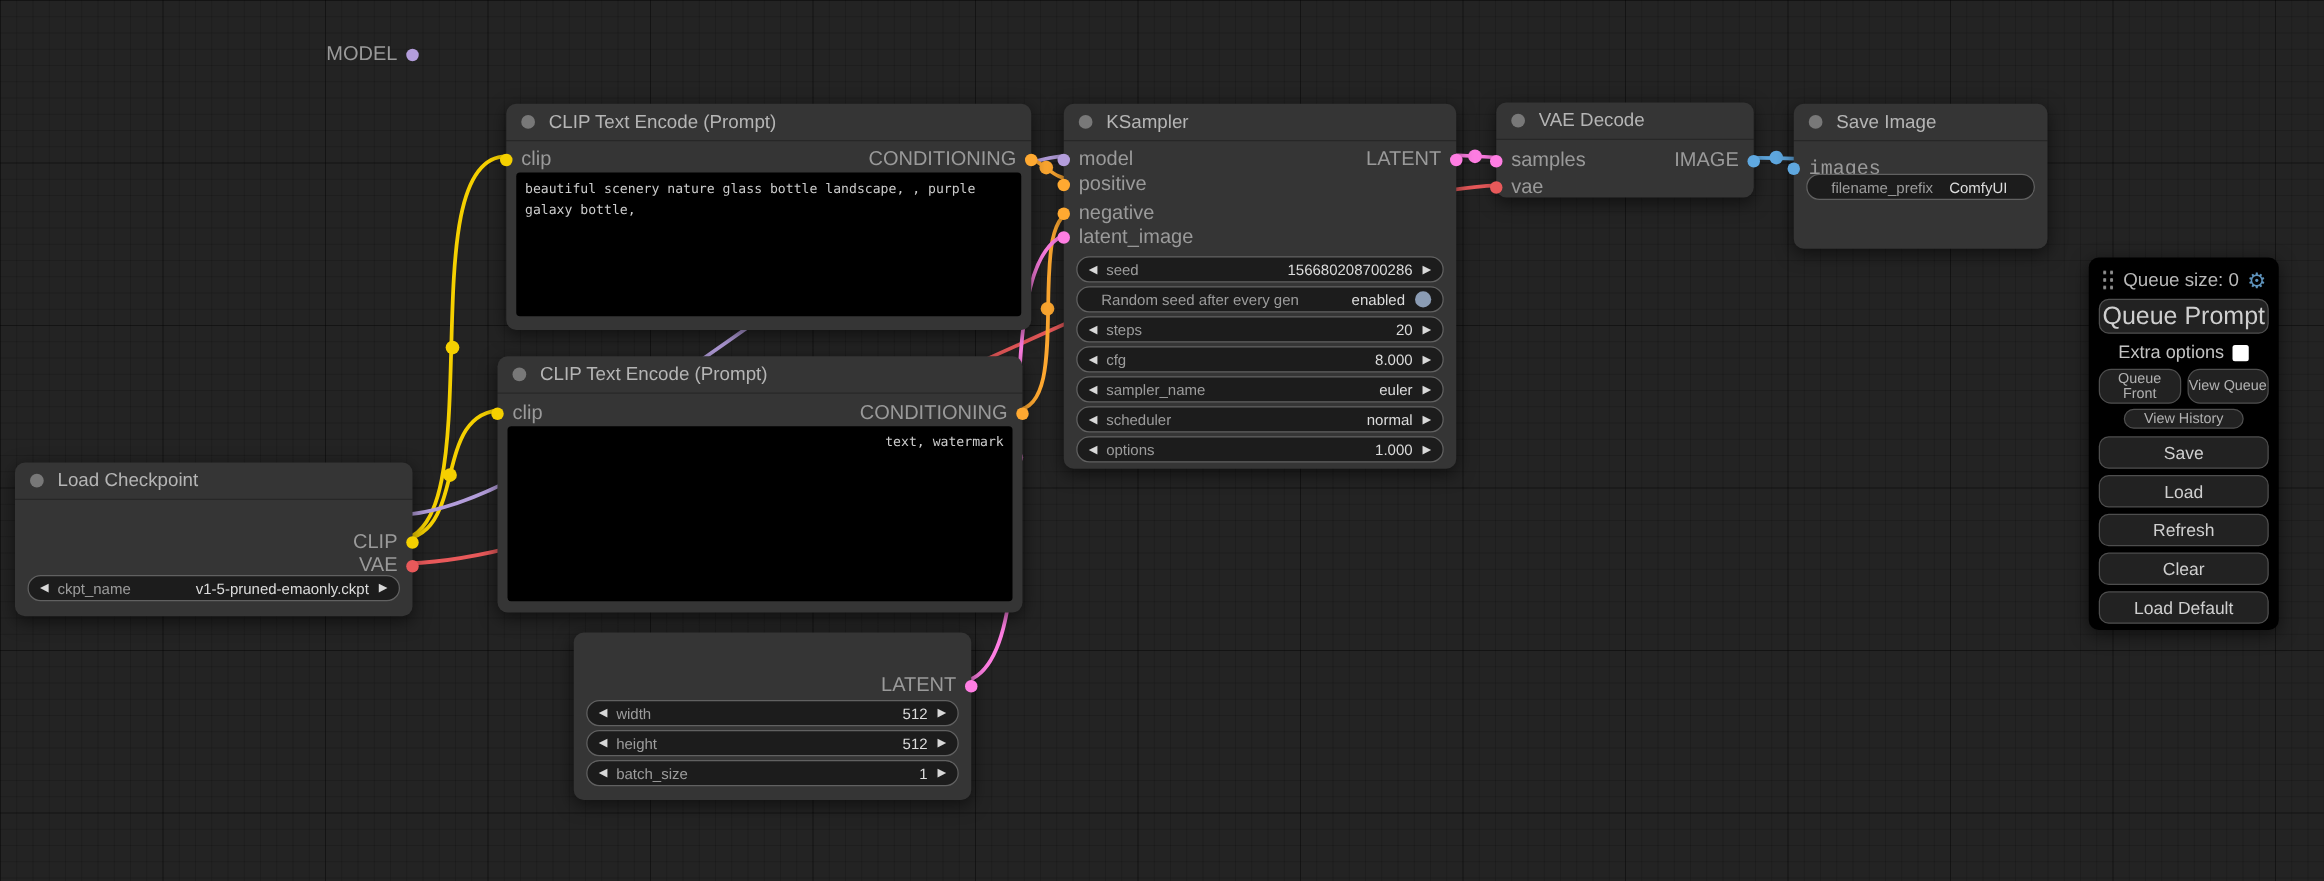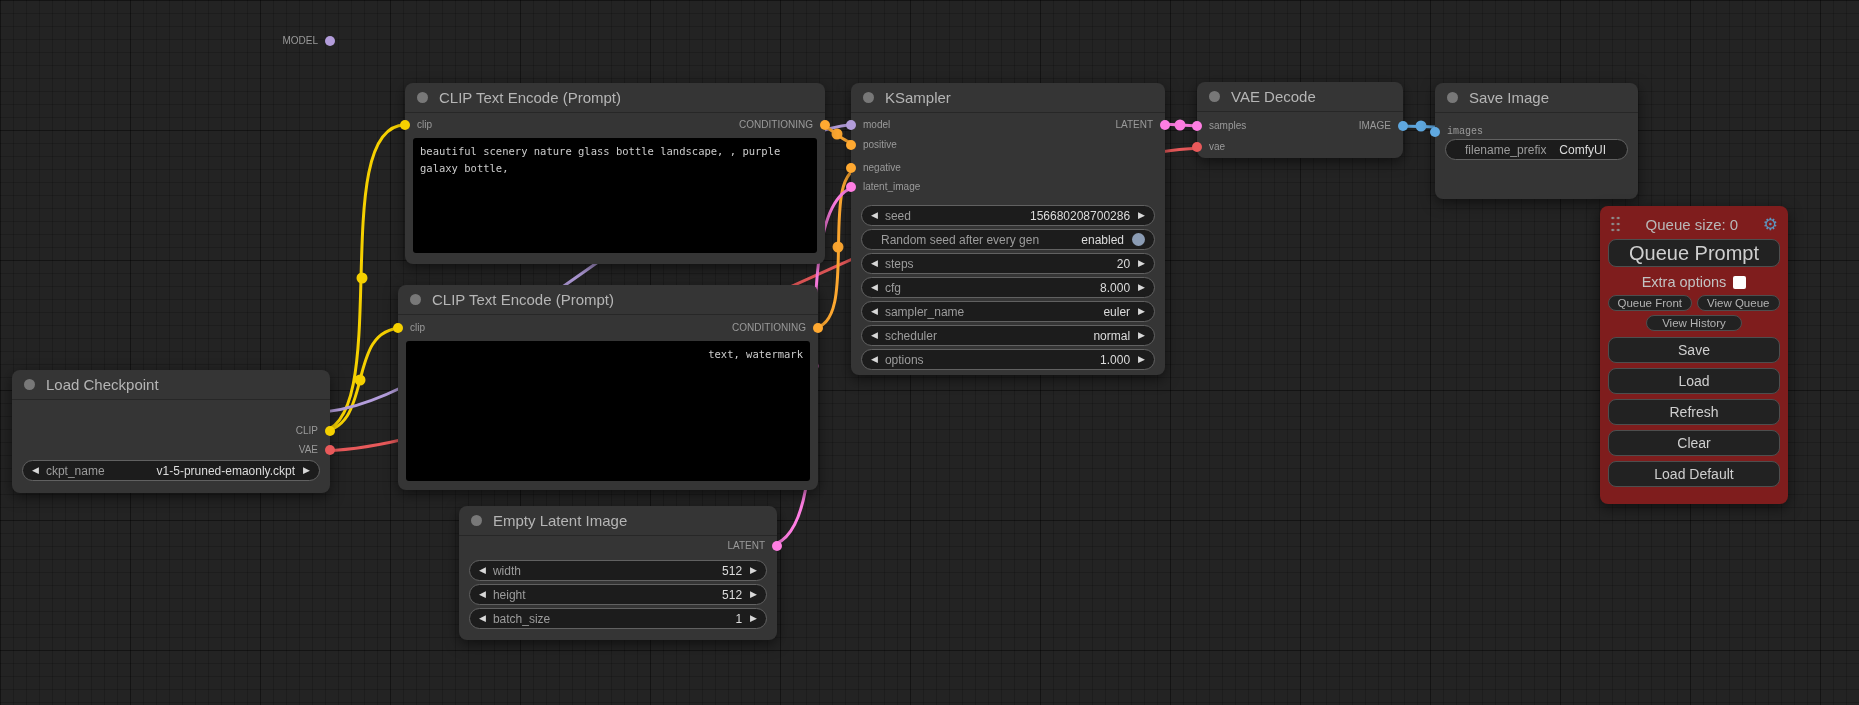--- a/index.html
+++ b/index.html
@@ -19,21 +19,21 @@
   .node {
     position:absolute; z-index:2; background:#353535; border-radius:8px;
     box-shadow:0 4px 14px rgba(0,0,0,.55); color:#999;
   }
   .node-title {
     height:30px; display:flex; align-items:center; gap:11px; padding:0 12px;
     font-size:15px; color:#b5b5b5; border-bottom:1px solid rgba(0,0,0,.25);
     white-space:nowrap;
   }
   .title-dot { width:11px; height:11px; border-radius:50%; background:#787878; flex:0 0 auto; }
-  .port { position:absolute; display:flex; align-items:center; gap:7px; font-size:10px; color:#9a9a9a; white-space:nowrap; }
+  .port { position:absolute; display:flex; align-items:center; gap:7px; font-size:16px; color:#9a9a9a; white-space:nowrap; }
   .port.in  { left:-5px; }
   .port.out { right:-5px; flex-direction:row-reverse; }
   .pdot { width:10px; height:10px; border-radius:50%; background:#888; flex:0 0 auto; }
   .widget {
     position:absolute; left:10px; right:10px; height:21px;
     background:#1c1c1c; border:1px solid #616161; border-radius:11px;
     display:flex; align-items:center; font-size:12px; color:#9c9c9c;
     padding:1px 9px; white-space:nowrap;
   }
   .warrow { color:#d8d8d8; font-size:9px; line-height:1; }
@@ -41,22 +41,22 @@
   .wlabel.noarrow { margin-left:10px; }
   .wvalue { color:#dcdcdc; margin-right:8px; }
   .toggle { width:13px; height:13px; border-radius:50%; background:#8b9cb4; flex:0 0 auto; }
   .textbox {
     position:absolute; left:8px; right:8px; background:#000000; border-radius:3px;
     font-family:"DejaVu Sans Mono", monospace; font-size:10.5px; color:#cccccc;
     padding:5px 7px; line-height:1.6; white-space:pre-wrap; word-break:break-word;
   }
   
   .qpanel {
-    position:absolute; left:1600px; top:206px; width:188px; height:298px; z-index:3;
-    background:#7f1d1d; border-radius:8px; box-shadow:0 4px 14px rgba(0,0,0,.55);
+    position:absolute; left:1671px; top:206px; width:152px; height:298px; z-index:3;
+    background:#000000; border-radius:8px; box-shadow:0 4px 14px rgba(0,0,0,.55);
     padding:7px 8px 8px;
   }
   .qheader { display:flex; align-items:center; margin:2px 2px 6px; }
   .drag-dots {
     width:11px; height:18px;
     background-image:radial-gradient(circle, #8d8d8d 1.3px, transparent 1.6px);
     background-size:5.5px 6px;
   }
   .qsize { flex:1; text-align:center; color:#b8b8b8; font-size:15px; }
   .gear { color:#5e93bc; font-size:17px; line-height:1; }
@@ -265,24 +265,20 @@
     <span class="pdot" style="background: rgb(95, 168, 224);"></span>
     <span>images</span>
   </div>
   <div class="widget" style="top:56px;">
     <span class="wlabel noarrow">filename_prefix</span>
     <span class="wvalue" style="margin-right:12px;">ComfyUI</span>
   </div>
 </div>
 
 <div class="node" style="left:459px; top:506px; width:318px; height:134px;">
-  <div class="node-title">
-    <span class="title-dot"></span>
-    <span>Empty Latent Image</span>
-  </div>
   <div class="port out" style="top:34px;">
     <span class="pdot" style="background: rgb(255, 126, 227);"></span>
     <span>LATENT</span>
   </div>
   <div class="widget" style="top:54px;">
     <span class="warrow">◀</span>
     <span class="wlabel">width</span>
     <span class="wvalue">512</span>
     <span class="warrow">▶</span>
   </div>

